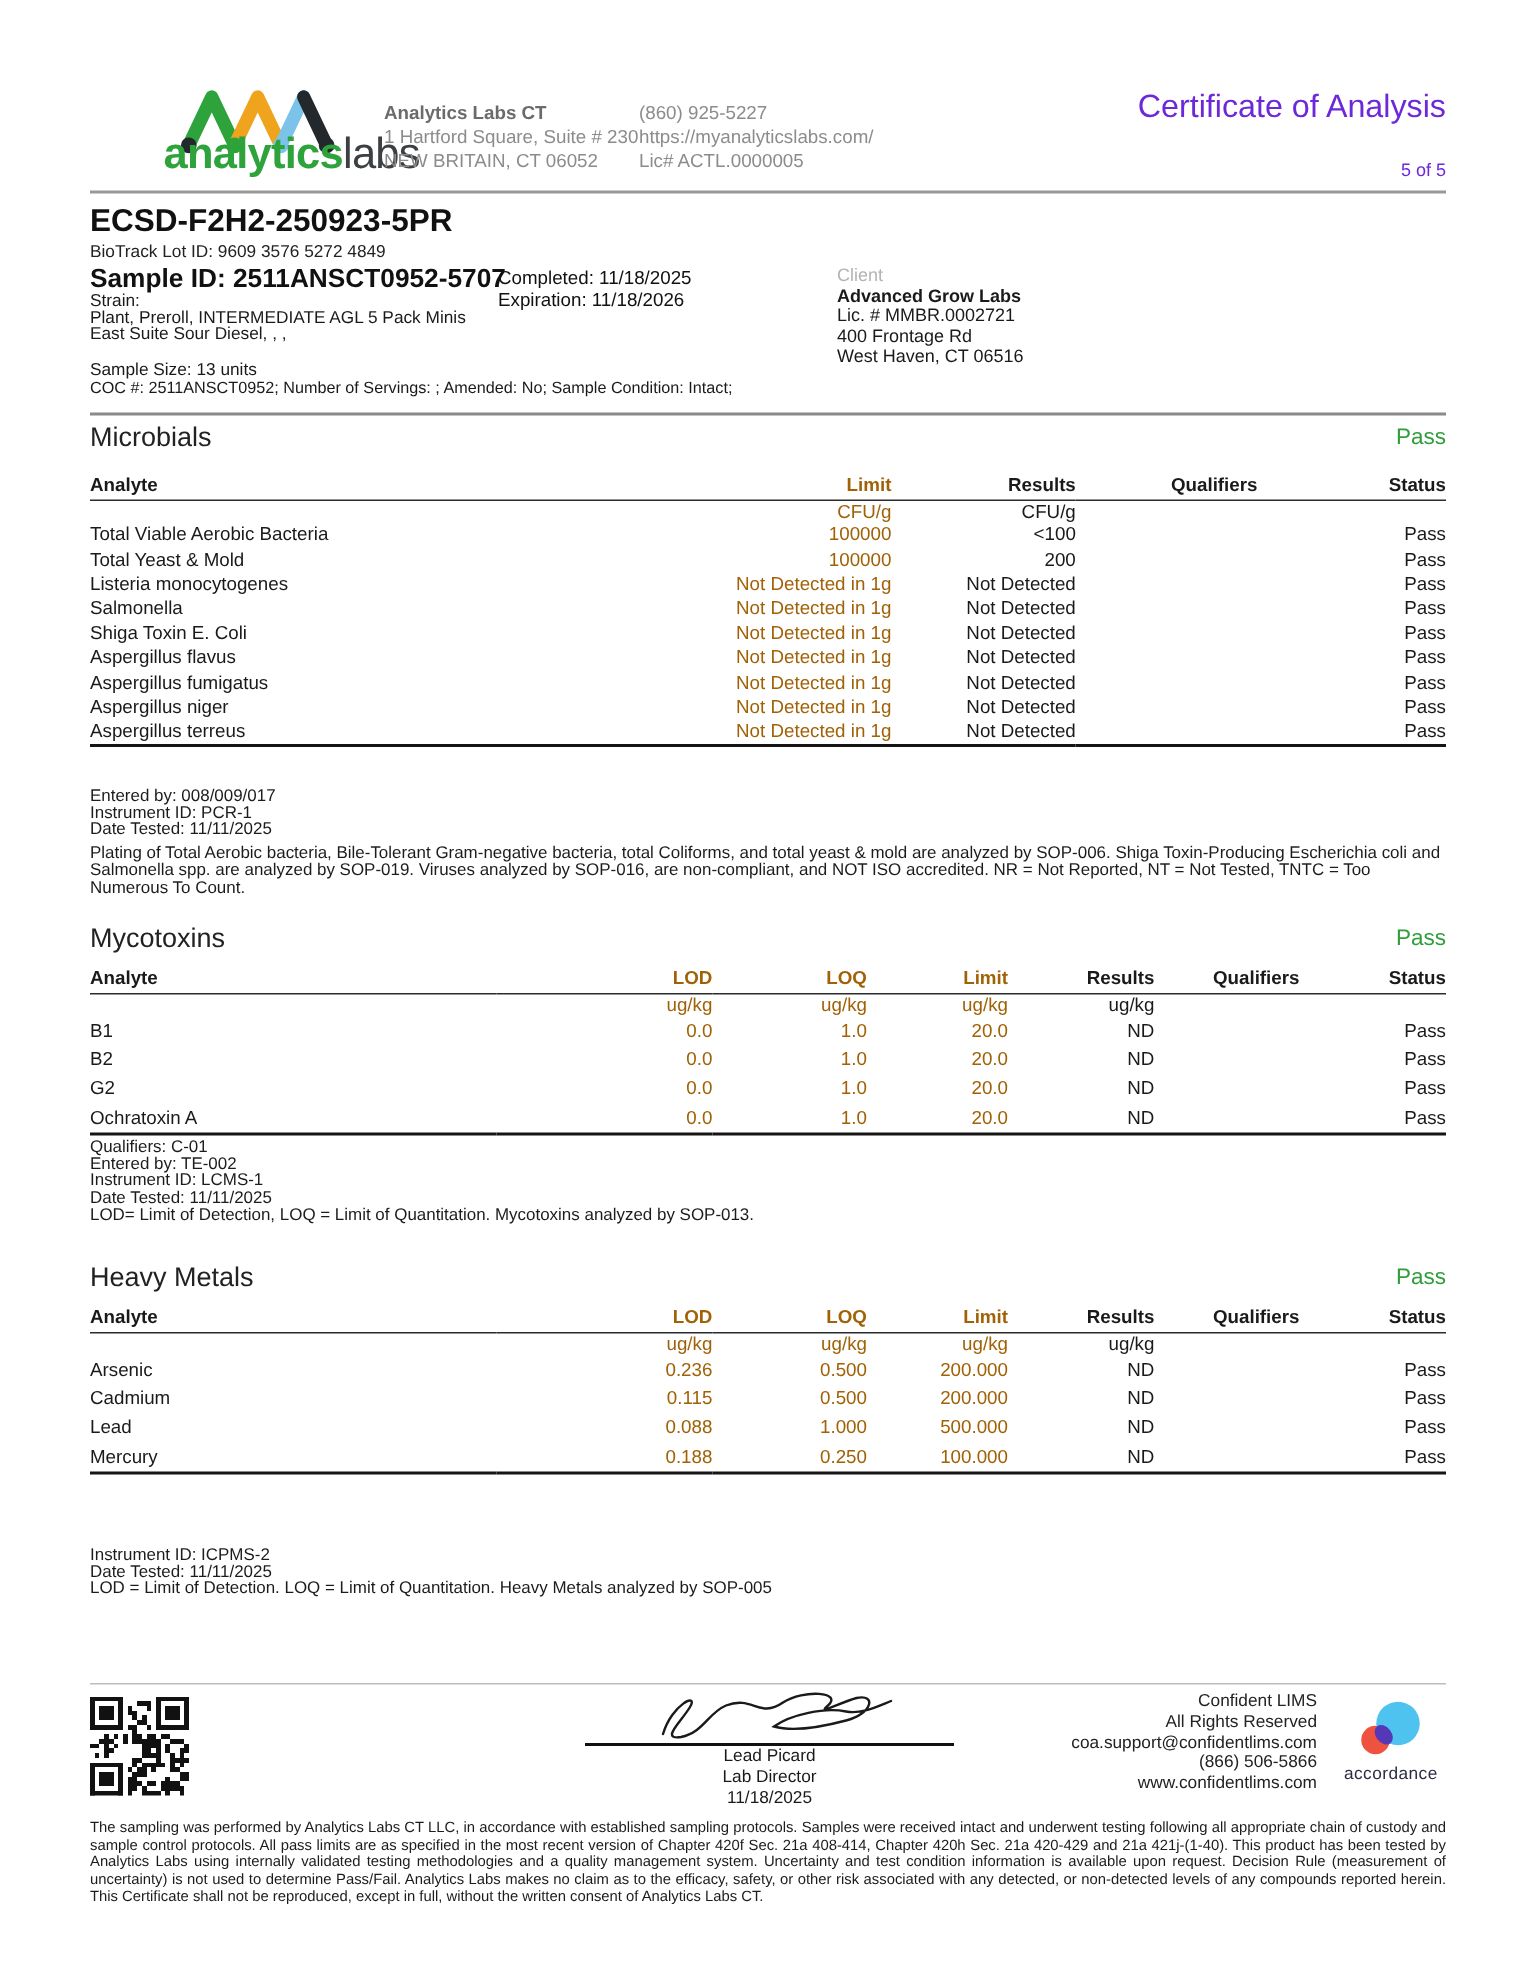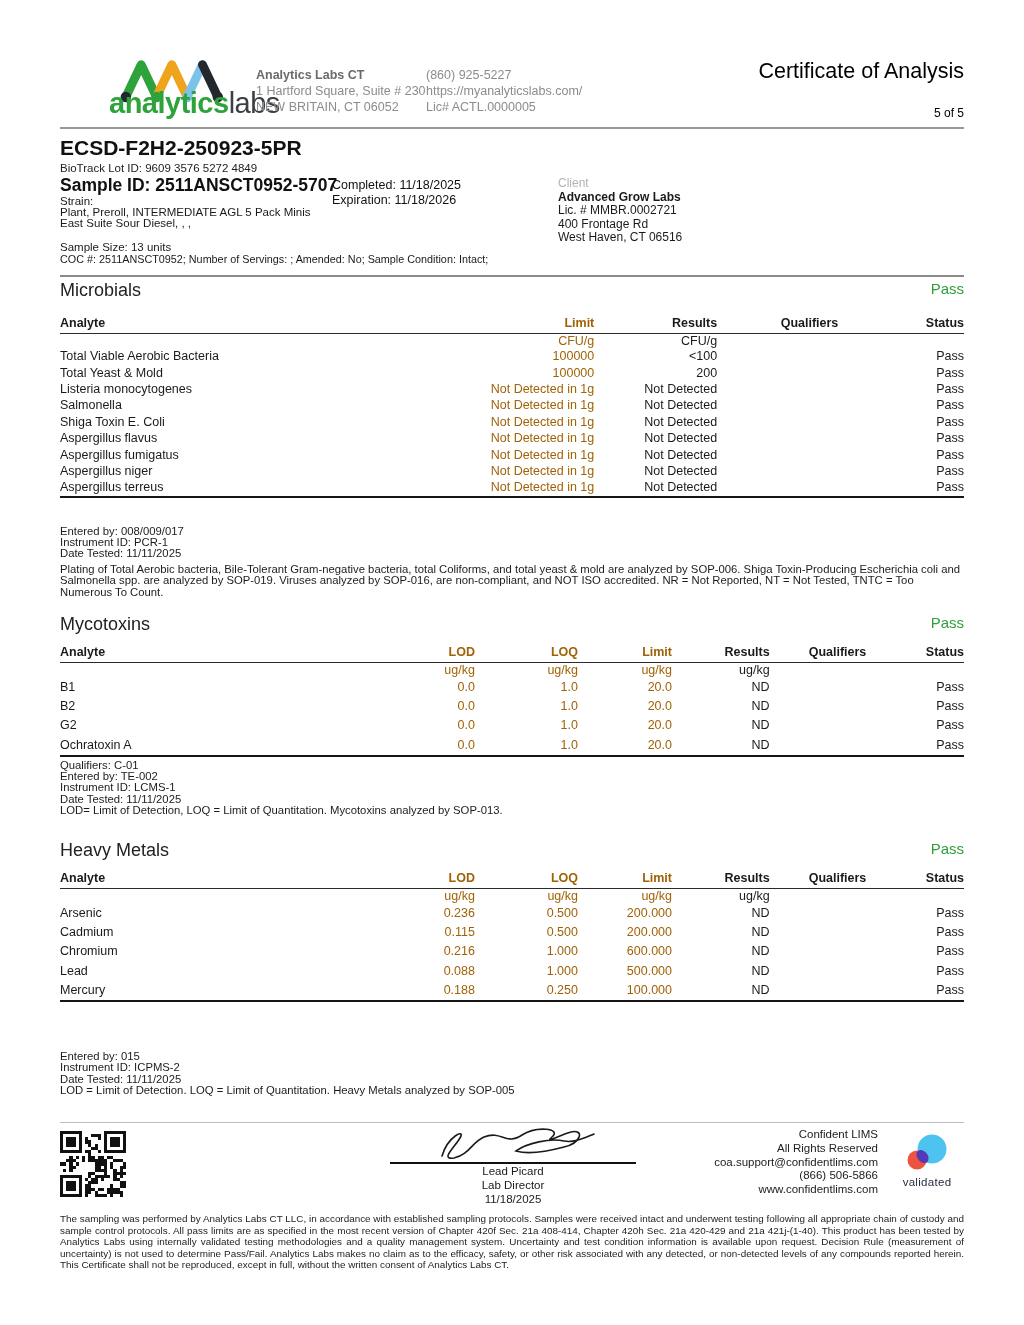--- a/index.html
+++ b/index.html
@@ -7,42 +7,42 @@
   
   .header-band{position:absolute;top:55px;left:60px;right:60px;height:72px;}
   .logo{position:absolute;left:22px;top:0;width:175px;}
   .logo-mark{position:absolute;left:36px;top:0;}
   .logo-word{position:absolute;left:0;top:32px;font-size:29px;letter-spacing:-0.5px;white-space:nowrap;margin-left:27px;}
   .logo-word .g{color:#2ea33b;font-weight:bold;}
   .logo-word .d{color:#3c4043;font-weight:400;}
   .lab-block{position:absolute;left:196px;top:12px;font-size:12.5px;line-height:16px;color:#8c8c8c;}
   .lab-block .nm{color:#6b6b6b;font-weight:bold;}
   .contact-block{position:absolute;left:366px;top:12px;font-size:12.5px;line-height:16px;color:#8c8c8c;}
-  .title-block{position:absolute;right:0;top:4px;text-align:right;color:#000000;}
+  .title-block{position:absolute;right:0;top:4px;text-align:right;color:#6d28d9;}
   .doc-title{font-size:21.5px;}
   .page-ind{font-size:12px;margin-top:22px;}
   .rule1{position:absolute;top:127px;left:60px;right:60px;border-top:2px solid #96989a;}
   .rule2{position:absolute;top:275px;left:60px;right:60px;border-top:2px solid #8a8a8a;}
   
   .sample-block{position:absolute;top:136px;left:60px;right:60px;height:138px;}
   .batch-title{font-size:21px;font-weight:bold;color:#111;}
   .biotrack{position:absolute;top:26px;left:0;font-size:11.5px;color:#222;}
   .sample-id{position:absolute;top:39px;left:0;font-size:17.5px;font-weight:bold;color:#111;}
   .strain-label{position:absolute;top:59px;left:0;font-size:11.5px;}
   .matrix{position:absolute;top:70px;left:0;font-size:11.5px;}
   .strain-name{position:absolute;top:81px;left:0;font-size:11.5px;}
   .sample-size{position:absolute;top:105px;left:0;font-size:11.5px;}
   .coc{position:absolute;top:117px;left:0;font-size:10.8px;}
   .dates-block{position:absolute;left:272px;top:42px;font-size:12.5px;line-height:14.5px;color:#111;}
   .client-block{position:absolute;left:498px;top:41px;font-size:12px;line-height:13.2px;}
   .client-label{color:#b3b3b3;margin-bottom:1px;}
   .client-name{font-weight:bold;}
   
   .section{position:absolute;left:60px;right:60px;}
-  .sec-head{display:flex;justify-content:space-between;align-items:flex-start;height:22px;}
+  .sec-head{display:flex;justify-content:space-between;align-items:center;height:22px;}
   .sec-title{font-size:18px;color:#222;}
   .sec-pass{font-size:15px;color:#2f9e3b;}
   table.tbl{width:100%;border-collapse:collapse;table-layout:fixed;border-bottom:2.6px solid #151515;}
   table.tbl th{font-size:12.5px;font-weight:bold;text-align:right;padding:0 0 3px 0;border-bottom:1.6px solid #2b2b2b;height:15px;vertical-align:bottom;}
   table.tbl td{font-size:12.5px;text-align:right;padding:0;vertical-align:middle;}
   table.tbl .al{text-align:left;}
   .gy{color:#a16207;font-weight:normal;}
   th.gy{font-weight:normal;}
   tr.units td{height:14px;}
   .tbl-m tbody.rows tr td{height:16.4px;}
@@ -383,29 +383,20 @@
         <tr>
           <td class="al">Cadmium</td>
           <td class="gy">0.115</td>
           <td class="gy">0.500</td>
           <td class="gy">200.000</td>
           <td>ND</td>
           <td></td>
           <td>Pass</td>
         </tr>
 
-        <tr>
-          <td class="al">Chromium</td>
-          <td class="gy">0.216</td>
-          <td class="gy">1.000</td>
-          <td class="gy">600.000</td>
-          <td>ND</td>
-          <td></td>
-          <td>Pass</td>
-        </tr>
 
         <tr>
           <td class="al">Lead</td>
           <td class="gy">0.088</td>
           <td class="gy">1.000</td>
           <td class="gy">500.000</td>
           <td>ND</td>
           <td></td>
           <td>Pass</td>
         </tr>
@@ -416,21 +407,20 @@
           <td class="gy">0.250</td>
           <td class="gy">100.000</td>
           <td>ND</td>
           <td></td>
           <td>Pass</td>
         </tr>
       </tbody>
   </table>
   <div class="notes notes-h">
 
-  <div>Entered by: 015</div>
       <div>Instrument ID: ICPMS-2</div>
       <div>Date Tested: 11/11/2025</div>
       <div>LOD = Limit of Detection. LOQ = Limit of Quantitation. Heavy Metals analyzed by SOP-005</div>
     </div>
 </div>
 
 <div class="rule3"></div>
 <svg id="qr" class="qr" width="66" height="66" viewBox="0 0 63 63" shape-rendering="crispEdges" fill="#111">
     <rect x="0" y="0" width="21" height="3"></rect>
     <rect x="0" y="18" width="21" height="3"></rect>
@@ -584,16 +574,16 @@
   <div>(866) 506-5866</div>
   <div>www.confidentlims.com</div>
 </div>
 
 <div class="confident-logo">
   <svg width="46" height="40" viewBox="0 0 46 40">
     <circle cx="13" cy="27" r="9.5" fill="#ee5340"></circle>
     <circle cx="28" cy="16" r="14.5" fill="#4fc3f0"></circle>
     <ellipse cx="18.5" cy="23.5" rx="5.2" ry="7.2" fill="#5438b8" transform="rotate(-38 18.5 23.5)"></ellipse>
   </svg>
-  <div class="confident-word">validated</div>
+  <div class="confident-word">accordance</div>
 </div>
 
 <div class="disclaimer">The sampling was performed by Analytics Labs CT LLC, in accordance with established sampling protocols. Samples were received intact and underwent testing following all appropriate chain of custody and sample control protocols. All pass limits are as specified in the most recent version of Chapter 420f Sec. 21a 408-414, Chapter 420h Sec. 21a 420-429 and 21a 421j-(1-40). This product has been tested by Analytics Labs using internally validated testing methodologies and a quality management system. Uncertainty and test condition information is available upon request. Decision Rule (measurement of uncertainty) is not used to determine Pass/Fail. Analytics Labs makes no claim as to the efficacy, safety, or other risk associated with any detected, or non-detected levels of any compounds reported herein. This Certificate shall not be reproduced, except in full, without the written consent of Analytics Labs CT.</div>
 
 </body></html>

